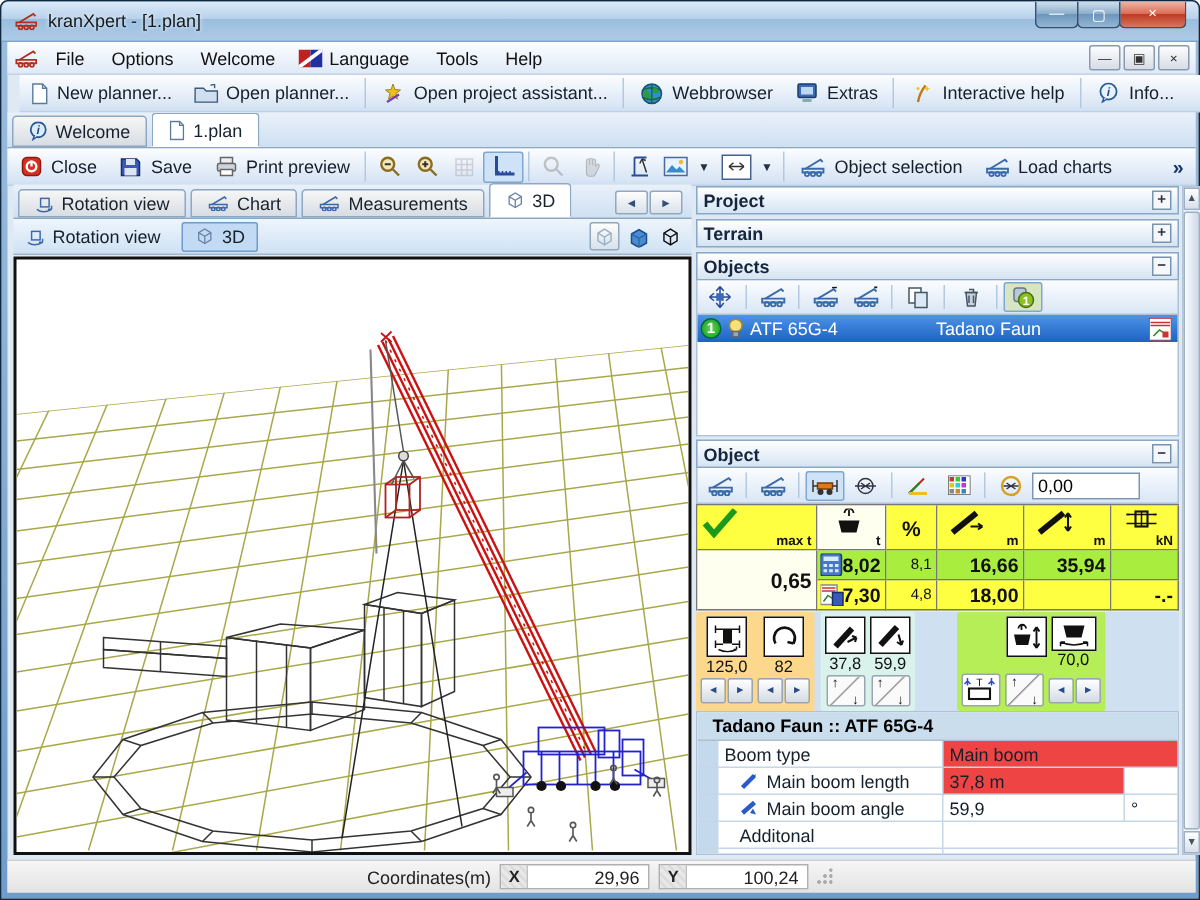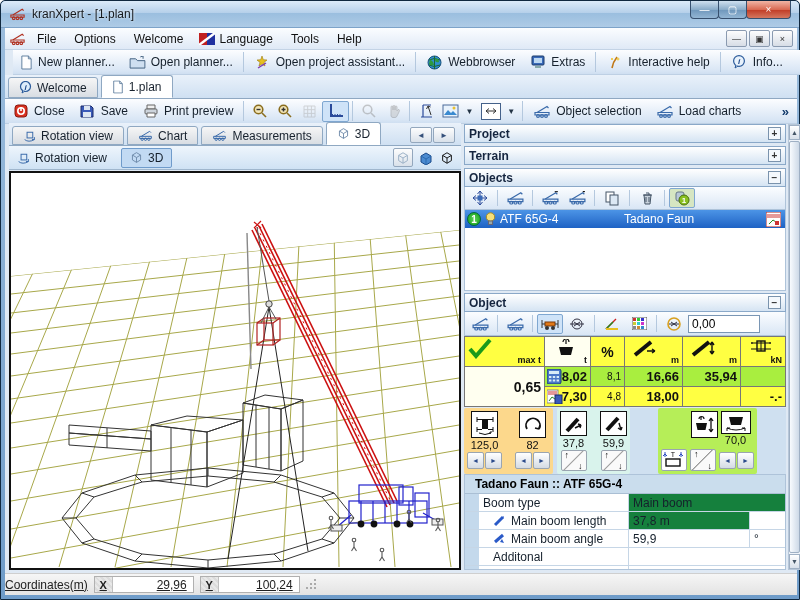--- a/index.html
+++ b/index.html
@@ -65,46 +65,46 @@
   .ltable { display:grid; grid-template-columns:80px 46px 34px 58px 58px 45px; grid-template-rows:30px 20px 20px; border-top:1px solid #777; border-left:1px solid #777; font-size:13px; }
   .lc { border-right:1px solid #777; border-bottom:1px solid #777; position:relative; display:flex; align-items:center; justify-content:flex-end; padding:0 3px; font-weight:bold; color:#111; }
   .hdr { background:#ffff42; }
   .hdr .unit { position:absolute; right:3px; bottom:1px; font-size:9px; font-weight:bold; }
   .rowcalc { background:#a9ee3f; }
   .rowchart { background:#ffff42; }
   .cream { background:#fffff0; }
   .pct { font-size:10px; font-weight:normal; }
 
   
-  .grp { display:flex; gap:13px; padding:3px; border-radius:2px; }
+  .grp { display:flex; gap:3px; padding:3px; border-radius:2px; }
   .gcol { display:flex; flex-direction:column; align-items:center; gap:1px; }
   .ibox { width:27px; height:27px; background:#fff; border:1px solid #111; display:flex; align-items:center; justify-content:center; }
   .gval { font-size:11px; color:#111; }
   .arrpair { display:flex; gap:1px; }
   .sbtn { width:17px; height:17px; border:1px solid #9aa5b1; background:linear-gradient(#ffffff,#d4dbe4); display:flex; align-items:center; justify-content:center; font-size:7px; color:#2a4a8a; border-radius:2px; }
   .diag { width:26px; height:22px; border:1px solid #9aa5b1; border-radius:2px; position:relative;
     background:linear-gradient(135deg,#fafafa 46%,#8a8a8a 48%,#fafafa 52%); }
   .diag .u { position:absolute; left:3px; top:-1px; font-size:9px; color:#111; }
   .diag .d { position:absolute; right:3px; bottom:-1px; font-size:9px; color:#111; }
 
   
   .ptable { display:grid; grid-template-columns:14px 150px 121px 36px; font-size:12px; background:#fff; border:1px solid #aec3d9; }
   .prow { display:contents; }
   .pcell { border-bottom:1px solid #c6d6e6; border-right:1px solid #c6d6e6; height:18px; display:flex; align-items:center; padding:0 4px; color:#15202c; }
   .pindent { background:#c4d9ec; border-right:none; }
   .ptitle { grid-column:1 / span 4; background:#cadded; font-weight:bold; height:19px; display:flex; align-items:center; padding-left:10px; border-bottom:1px solid #aabfd4; }
-  .vyellow { background:#15803d; }
+  .vyellow { background:#ef4444; }
 
   
   .scroll { background:#eef3f9; border:1px solid #b6c6d8; display:flex; flex-direction:column; justify-content:space-between; align-items:center; }
   .sarrow { width:100%; height:15px; background:linear-gradient(#fff,#d8e0ea); border:1px solid #9fb0c4; display:flex; align-items:center; justify-content:center; font-size:7px; color:#456; }
   .thumb { width:11px; background:linear-gradient(90deg,#f8fbfe,#cdd9e7); border:1px solid #9fb0c4; border-radius:2px; flex:1; margin:1px 0; }
 
   
-  .statusbar { left:0, top:0; display:flex; align-items:center; justify-content:flex-start; background:linear-gradient(#f6f6f6,#e3e3e3); border-top:1px solid #cfcfcf; font-size:12px; color:#222;text-decoration:underline; }
+  .statusbar { left:0, top:0; display:flex; align-items:center; justify-content:center; background:linear-gradient(#f6f6f6,#e3e3e3); border-top:1px solid #cfcfcf; font-size:12px; color:#222; }
   .coordbox { display:flex; align-items:center; border:1px solid #b0b0b0; background:#fff; height:17px; margin-left:6px; }
   .coordlbl { width:18px; height:100%; display:flex; align-items:center; justify-content:center; font-weight:bold;
     background:repeating-linear-gradient(45deg,#e8e8e8 0 2px,#dcdcdc 2px 4px); border-right:1px solid #c0c0c0; font-size:11px; }
   .coordval { width:80px; text-align:right; padding-right:6px; }
   .grip { width:12px; height:12px; margin:0 2px 0 4px;
     background:radial-gradient(circle at 3px 9px,#aaa 1px,transparent 1.5px),radial-gradient(circle at 7px 9px,#aaa 1px,transparent 1.5px),radial-gradient(circle at 7px 5px,#aaa 1px,transparent 1.5px),radial-gradient(circle at 11px 9px,#aaa 1px,transparent 1.5px),radial-gradient(circle at 11px 5px,#aaa 1px,transparent 1.5px),radial-gradient(circle at 11px 1px,#aaa 1px,transparent 1.5px); }
 
   svg.ic { display:block; }
 </style>
 </head>

